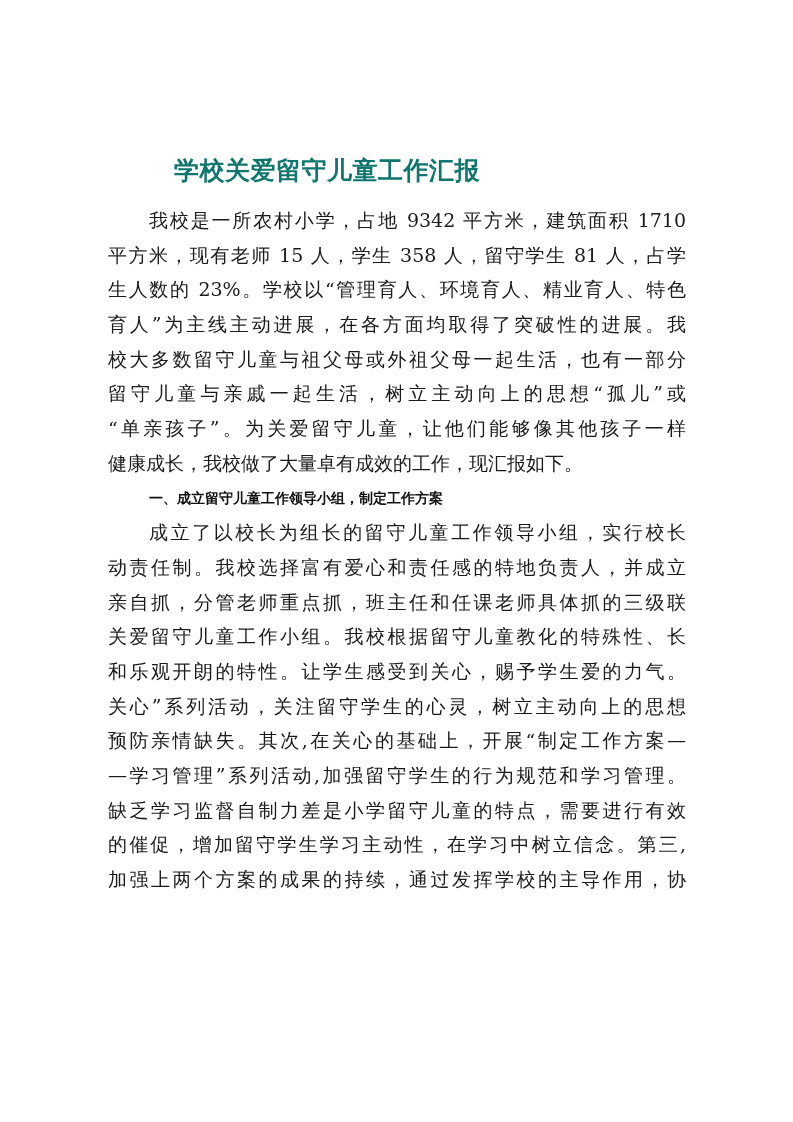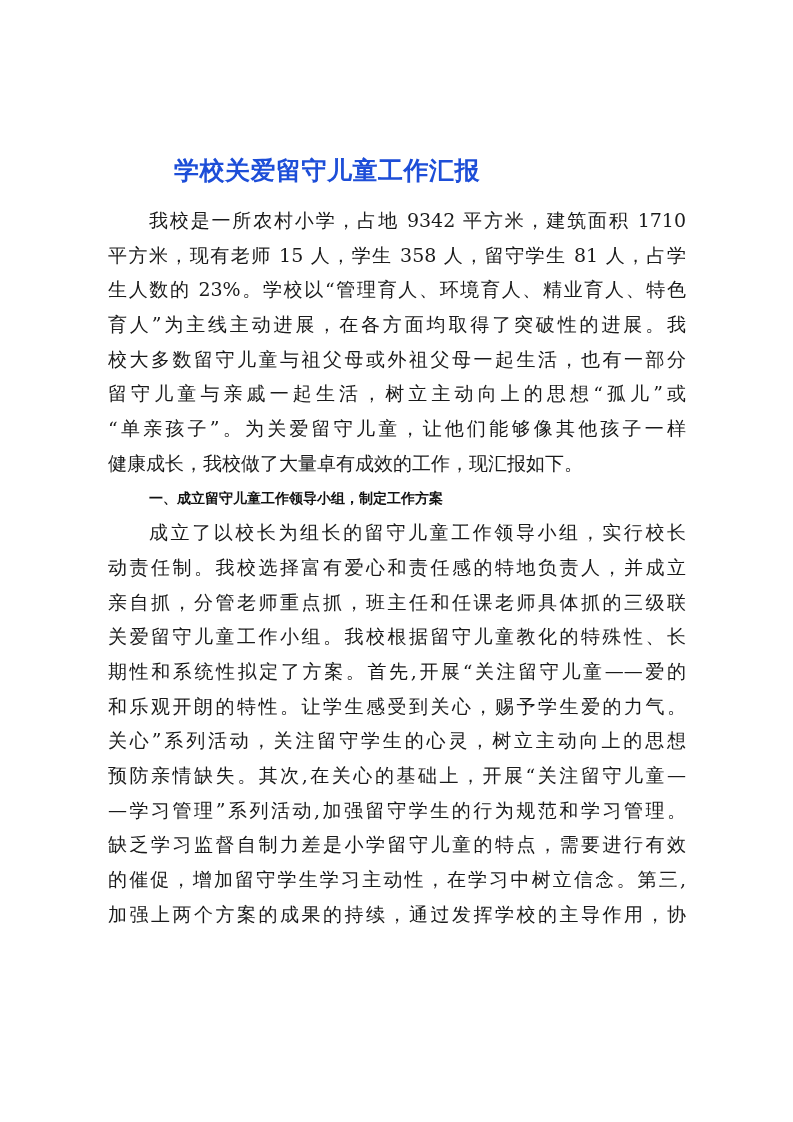--- a/index.html
+++ b/index.html
@@ -26,21 +26,21 @@
     position: absolute;
     left: 0;
     top: 153px;
     width: 654px;
     text-align: center;
     font-family: "DejaVu Sans", "Liberation Sans", sans-serif;
     font-weight: bold;
     font-size: 25px;
     line-height: 36px;
     letter-spacing: 0.5px;
-    color: #1d4ed8;
+    color: #0f766e;
   }
   .body {
     position: absolute;
     left: 108px;
     top: 203px;
     width: 578px;
   }
   .line {
     height: 34.7px;
     line-height: 34.7px;
@@ -82,23 +82,22 @@
       <div class="line last">健康成长，我校做了大量卓有成效的工作，现汇报如下。</div>
     </div>
 
     <div class="line indent heading">一、成立留守儿童工作领导小组，制定工作方案</div>
 
     <div class="paragraph">
       <div class="line indent">成立了以校长为组长的留守儿童工作领导小组，实行校长</div>
       <div class="line">动责任制。我校选择富有爱心和责任感的特地负责人，并成立</div>
       <div class="line">亲自抓，分管老师重点抓，班主任和任课老师具体抓的三级联</div>
       <div class="line">关爱留守儿童工作小组。我校根据留守儿童教化的特殊性、长</div>
-      <div class="line">期性和系统性拟定了方案。首先,开展“关注留守儿童——爱的</div>
       <div class="line">和乐观开朗的特性。让学生感受到关心，赐予学生爱的力气。</div>
       <div class="line">关心”系列活动，关注留守学生的心灵，树立主动向上的思想</div>
-      <div class="line">预防亲情缺失。其次,在关心的基础上，开展“关注留守儿童—</div>
+      <div class="line">预防亲情缺失。其次,在关心的基础上，开展“制定工作方案—</div>
       <div class="line">—学习管理”系列活动,加强留守学生的行为规范和学习管理。</div>
       <div class="line">缺乏学习监督自制力差是小学留守儿童的特点，需要进行有效</div>
       <div class="line">的催促，增加留守学生学习主动性，在学习中树立信念。第三,</div>
       <div class="line">加强上两个方案的成果的持续，通过发挥学校的主导作用，协</div>
     </div>
   </div>
 </div>
 
 </body></html>

